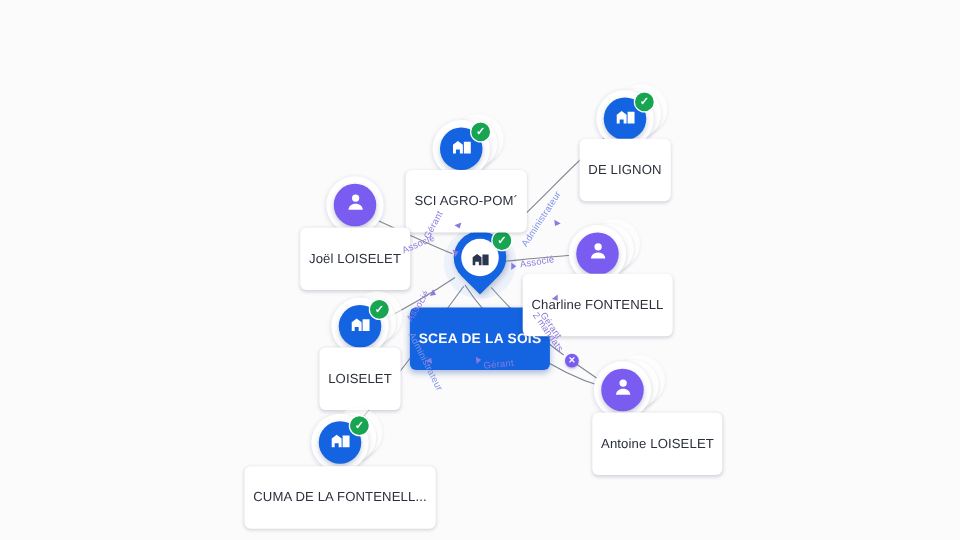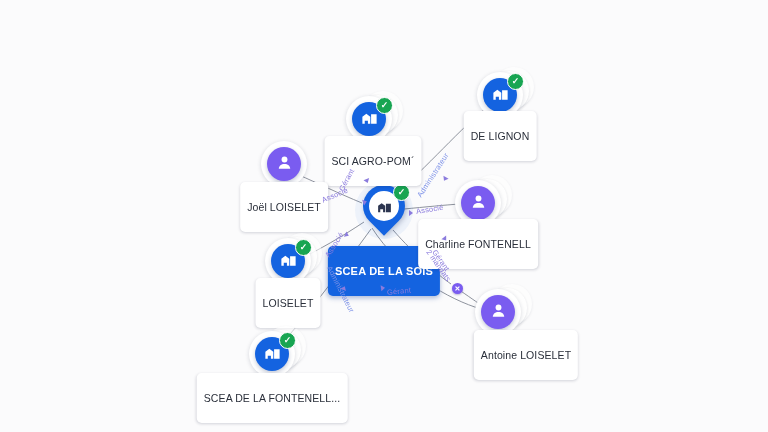--- a/index.html
+++ b/index.html
@@ -266,21 +266,21 @@
         <div class="stack" style="width: 40px; height: 40px; left: -6px; top: -28px; opacity: 0.55;"></div>
         <div class="stack" style="width: 40px; height: 40px; left: -11px; top: -24px; opacity: 0.8;"></div>
         <div class="ring"></div>
         <div class="circ">
           <span><svg width="19" height="19" viewBox="0 0 24 24" aria-hidden="true">
               <path fill="#ffffff" d="M3 20V11l5-3.6L13 11v9h-3v-4H6v4H3z"></path>
               <path fill="#ffffff" d="M14 20V8h7v12h-7zm1.6-9.4h1.6v1.6h-1.6v-1.6zm2.8 0H20v1.6h-1.6v-1.6zm-2.8 3H17.2v1.6h-1.6v-1.6zm2.8 0H20v1.6h-1.6v-1.6z"></path>
             </svg></span>
         </div>
         <div class="badge" style="left: 7px; top: -22px; background: rgb(24, 165, 82);">✓</div>
-        <div class="label" style="left: 0px; top: 19px;">SCEA DE LA FONTENELL...</div>
+        <div class="label" style="left: 0px; top: 19px;">CUMA DE LA FONTENELL...</div>
       </div>
     </div>
   <div id="edge-labels-layer">
       <div class="edge-label el-purple" style="left: 341px; top: 186px; transform: rotate(-62deg);">Gérant</div>
       <div class="edge-label el-blue" style="left: 419px; top: 192px; transform: rotate(-57deg);">Administrateur</div>
       <div class="edge-label el-purple" style="left: 322px; top: 196px; transform: rotate(-23deg);">Associé</div>
       <div class="edge-label el-purple" style="left: 416px; top: 207px; transform: rotate(-9deg);">Associé</div>
       <div class="edge-label el-purple" style="left: 327px; top: 252px; transform: rotate(-58deg);">Associé</div>
       <div class="edge-label el-blue" style="left: 329px; top: 262px; transform: rotate(63deg);">Administrateur</div>
       <div class="edge-label el-purple" style="left: 387px; top: 288px; transform: rotate(-6deg);">Gérant</div>

